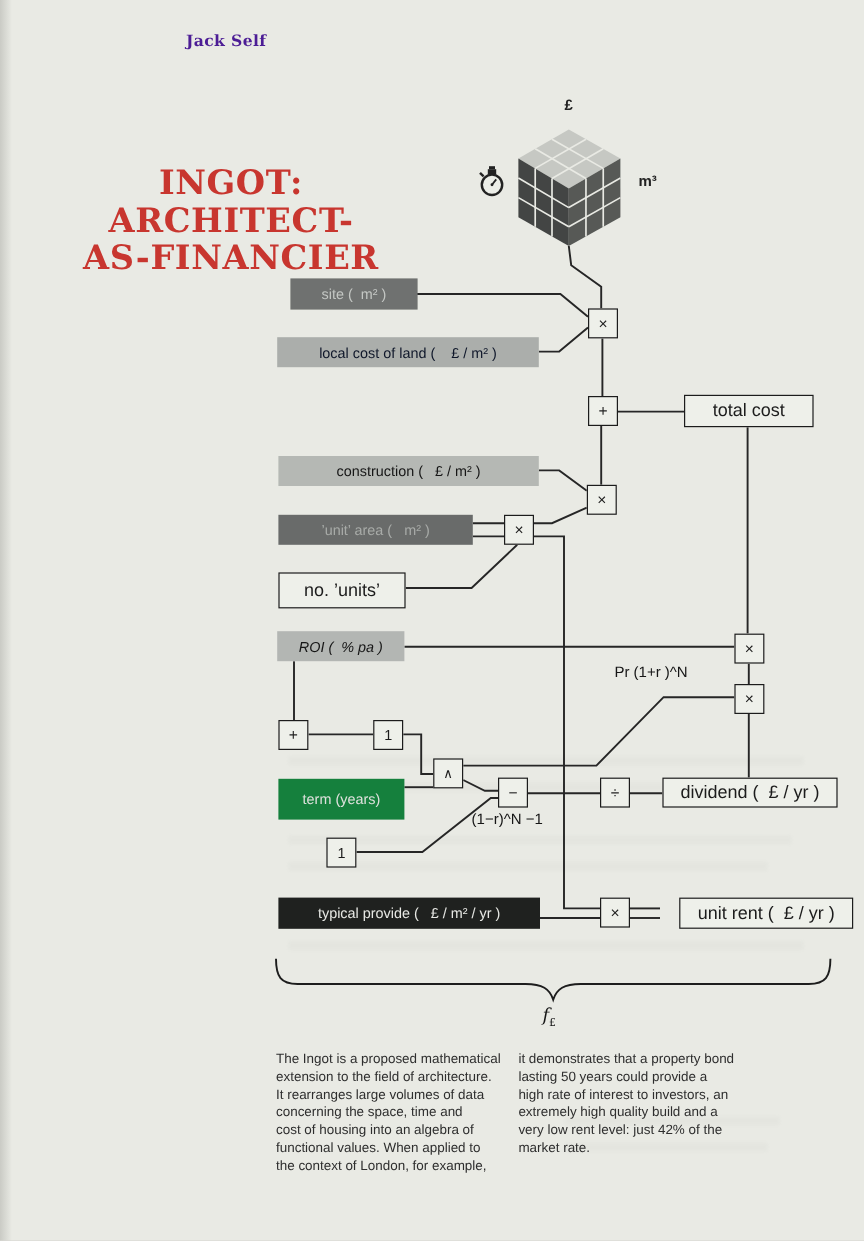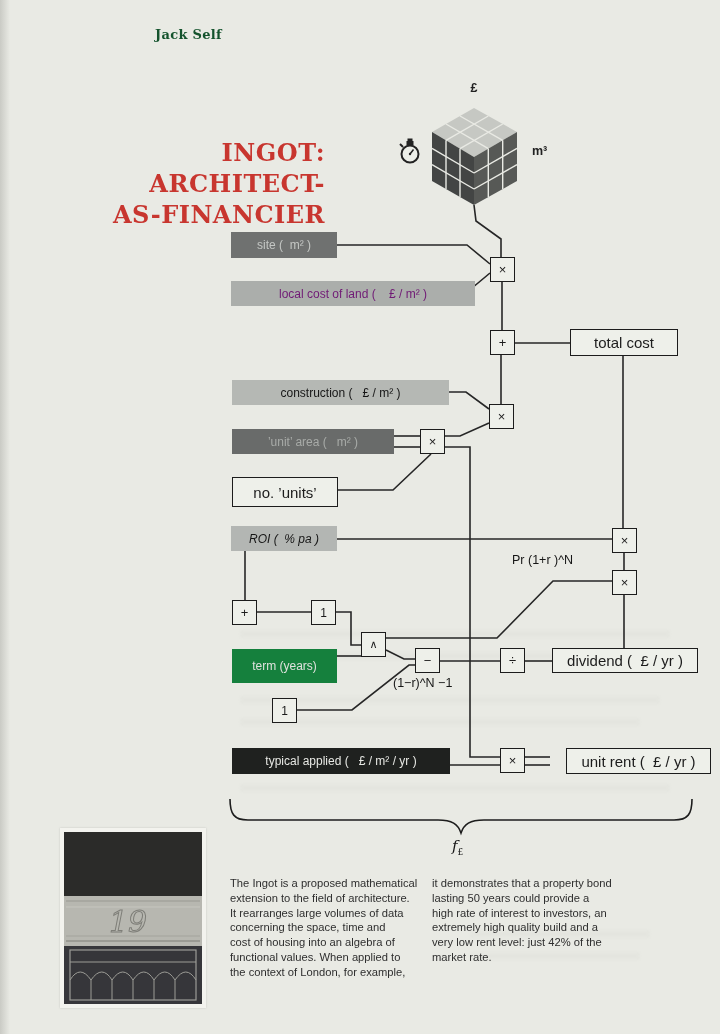--- a/index.html
+++ b/index.html
@@ -4,23 +4,23 @@
 <style>
   html,body{margin:0;padding:0;background:#cfcfca;}
   #page{
     position:relative;width:720px;height:1034px;overflow:hidden;
     background:#e9eae4;
     font-family:"Liberation Sans",sans-serif;color:#1c1c1c;
   }
   #page::before{content:"";position:absolute;left:0;top:0;width:10px;height:100%;
     background:linear-gradient(90deg,rgba(60,60,55,.18),rgba(60,60,55,0));pointer-events:none;z-index:5;}
   .abs{position:absolute;}
-  .author{font-family:"DejaVu Serif",serif;font-weight:bold;font-size:13px;color:#14532d;letter-spacing:.3px;}
-  .title{font-family:"DejaVu Serif",serif;font-weight:bold;font-size:24px;line-height:31px;
-    color:#c8362f;text-align:right;letter-spacing:.5px;white-space:pre-line;}
+  .author{font-family:"DejaVu Serif",serif;font-weight:bold;font-size:13px;color:#4c1d95;letter-spacing:.3px;}
+  .title{font-family:"DejaVu Serif",serif;font-weight:bold;font-size:28px;line-height:31px;
+    color:#c8362f;text-align:center;letter-spacing:.5px;white-space:pre-line;}
   .unitlbl{font-size:12.5px;font-weight:bold;color:#222;}
   .ibox{display:flex;align-items:center;justify-content:center;font-size:12px;white-space:pre;z-index:3;}
   .obox{display:flex;align-items:center;justify-content:center;font-size:15px;white-space:pre;
     background:#eef0ea;border:1.5px solid #1c1c1c;box-sizing:border-box;z-index:3;}
   .op{display:flex;align-items:center;justify-content:center;width:25px;height:25px;
     background:#eef0ea;border:1.5px solid #1c1c1c;box-sizing:border-box;font-size:13px;z-index:3;}
   .formula{font-size:12.5px;color:#161616;white-space:pre;z-index:3;}
   .bodycol{font-size:11.2px;line-height:14.8px;color:#2e2e2e;white-space:pre-line;}
   .fsub{font-family:"DejaVu Serif",serif;font-style:italic;font-size:15px;color:#161616;}
   .fsub sub{font-size:9px;font-style:normal;}
@@ -108,43 +108,43 @@
       <line x1="525" y1="661" x2="552" y2="661"></line>
       <line x1="450" y1="765" x2="500" y2="765"></line>
       <line x1="525" y1="757" x2="550" y2="757"></line>
       <line x1="525" y1="765" x2="550" y2="765"></line>
     </g>
 
     <path d="M 230 799 C 230 814 234 820 248 820 L 438 820 C 452 820 458 824 461 833
          C 464 824 470 820 484 820 L 674 820 C 688 820 692 814 692 799" fill="none" stroke="#1d1d1d" stroke-width="1.6"></path>
   </svg>
 
-  <div class="abs ibox" style="left:231px;top:232px;width:106px;height:26px;background:#6f7170;color:#c4c7c4;">
+  <div class="abs ibox" style="left:242px;top:232px;width:106px;height:26px;background:#6f7170;color:#c4c7c4;">
     <span>site (  m² )</span></div>
 
-  <div class="abs ibox" style="left:231px;top:281px;width:244px;height:25px;background:#abaeab;color:#701a75;">
+  <div class="abs ibox" style="left:231px;top:281px;width:218px;height:25px;background:#abaeab;color:#0f172a;">
     <span>local cost of land (    £ / m² )</span></div>
 
   <div class="abs ibox" style="left:232px;top:429px;width:162px;height:25px;background:#696b6a;color:#a8aba8;">
     <span>’unit’ area (   m² )</span></div>
 
   <div class="abs ibox" style="left:232px;top:380px;width:217px;height:25px;background:#b5b8b4;color:#161616;">
     <span>construction (   £ / m² )</span></div>
 
   <div class="abs obox" style="left:232px;top:477px;width:106px;height:30px;">
     <span>no. ’units’</span></div>
 
   <div class="abs ibox" style="left:231px;top:526px;width:106px;height:25px;background:#b3b6b3;color:#161616;font-style:italic;">
     <span>ROI (  % pa )</span></div>
 
   <div class="abs ibox" style="left:232px;top:649px;width:105px;height:34px;background:#15803d;color:#dfe1dd;">
     <span>term (years)</span></div>
 
   <div class="abs ibox" style="left:232px;top:748px;width:218px;height:26px;background:#1f211f;color:#e7e8e4;">
-    <span>typical applied (   £ / m² / yr )</span></div>
+    <span>typical provide (   £ / m² / yr )</span></div>
 
   <div class="abs obox" style="left:570px;top:329px;width:108px;height:27px;">
     <span>total cost</span></div>
 
   <div class="abs obox" style="left:552px;top:648px;width:146px;height:25px;">
     <span>dividend (  £ / yr )</span></div>
 
   <div class="abs obox" style="left:566px;top:748px;width:145px;height:26px;">
     <span>unit rent (  £ / yr )</span></div>
 
@@ -162,38 +162,20 @@
   <div class="abs op" style="left:272px;top:698px;font-size:12px;">1</div>
   <div class="abs op" style="left:500px;top:748px;">×</div>
 
   <div class="abs formula" style="left:512px;top:553px;">Pr (1+r )^N</div>
   <div class="abs formula" style="left:393px;top:676px;">(1−r)^N −1</div>
 
   <div class="abs fsub" style="left:452px;top:837px;">
     <span>f</span><sub>£</sub>
   </div>
 
-  <div class="abs photo" style="left:60px;top:828px;width:146px;height:180px;padding:0;">
-    <svg width="146" height="180" viewBox="0 0 146 180">
-      <rect x="0" y="0" width="146" height="180" fill="#f3f3ee"></rect>
-      <rect x="4" y="4" width="138" height="64" fill="#2b2b29"></rect>
-      <rect x="4" y="68" width="138" height="50" fill="#b7b7b0"></rect>
-      <line x1="6" y1="73" x2="140" y2="73" stroke="#a3a39c" stroke-width="1.5"></line>
-      <line x1="6" y1="79" x2="140" y2="79" stroke="#c6c6bf" stroke-width="1"></line>
-      <line x1="6" y1="108" x2="140" y2="108" stroke="#a3a39c" stroke-width="1"></line>
-      <line x1="6" y1="113" x2="140" y2="113" stroke="#90908a" stroke-width="1.5"></line>
-      <text x="68" y="104" text-anchor="middle" font-family="DejaVu Serif, serif" font-style="italic" font-size="30" fill="#b7b7b0" stroke="#7e7e78" stroke-width="1">19</text>
-      <rect x="4" y="118" width="138" height="58" fill="#36363a"></rect>
-      <rect x="10" y="122" width="126" height="50" fill="none" stroke="#9c9c96" stroke-width="1.2"></rect>
-      <line x1="10" y1="134" x2="136" y2="134" stroke="#9c9c96" stroke-width="1"></line>
-      <path d="M 10 152 Q 20 136 31 152 M 31 152 Q 42 136 52 152 M 52 152 Q 63 136 73 152
-               M 73 152 Q 84 136 94 152 M 94 152 Q 105 136 115 152 M 115 152 Q 126 136 136 152" fill="none" stroke="#9c9c96" stroke-width="1"></path>
-      <path d="M 31 152 L 31 172 M 52 152 L 52 172 M 73 152 L 73 172 M 94 152 L 94 172 M 115 152 L 115 172" stroke="#9c9c96" stroke-width="1"></path>
-    </svg>
-  </div>
 
   <div class="abs bodycol" style="left:230px;top:876px;width:198px;">The Ingot is a proposed mathematical
 extension to the field of architecture.
 It rearranges large volumes of data
 concerning the space, time and
 cost of housing into an algebra of
 functional values. When applied to
 the context of London, for example,</div>
   <div class="abs bodycol" style="left:432px;top:876px;width:195px;">it demonstrates that a property bond
 lasting 50 years could provide a

